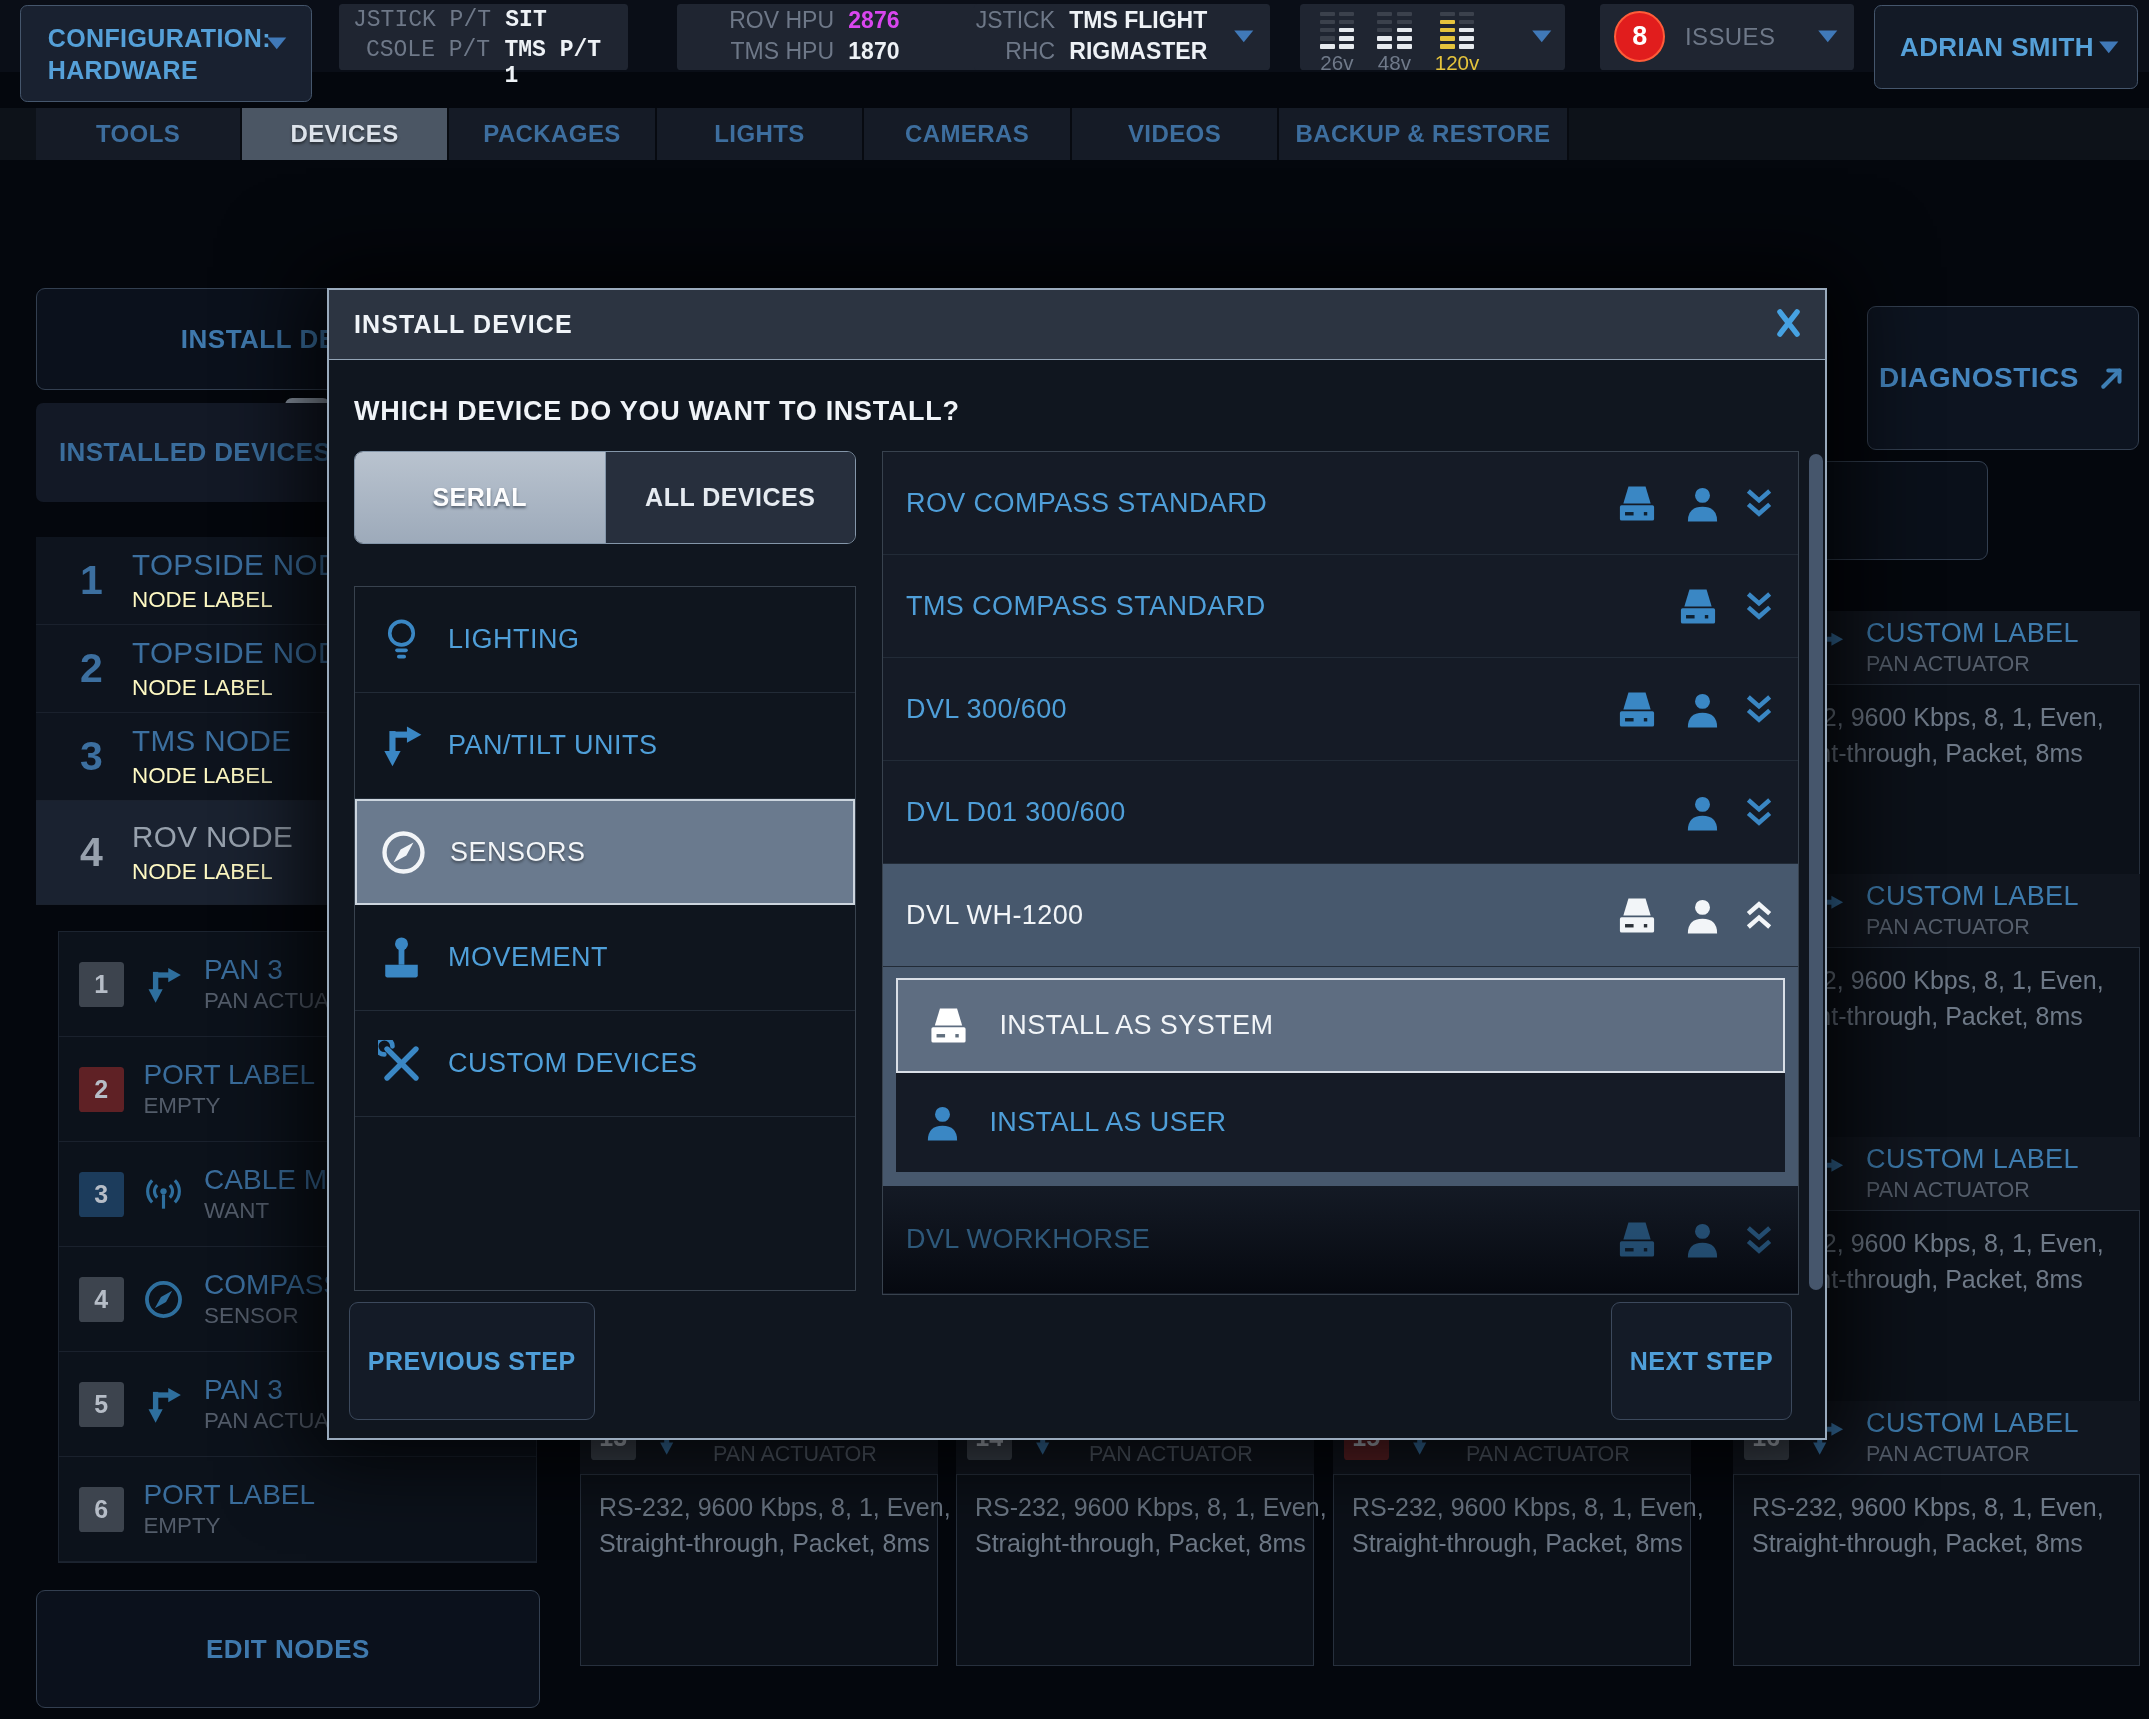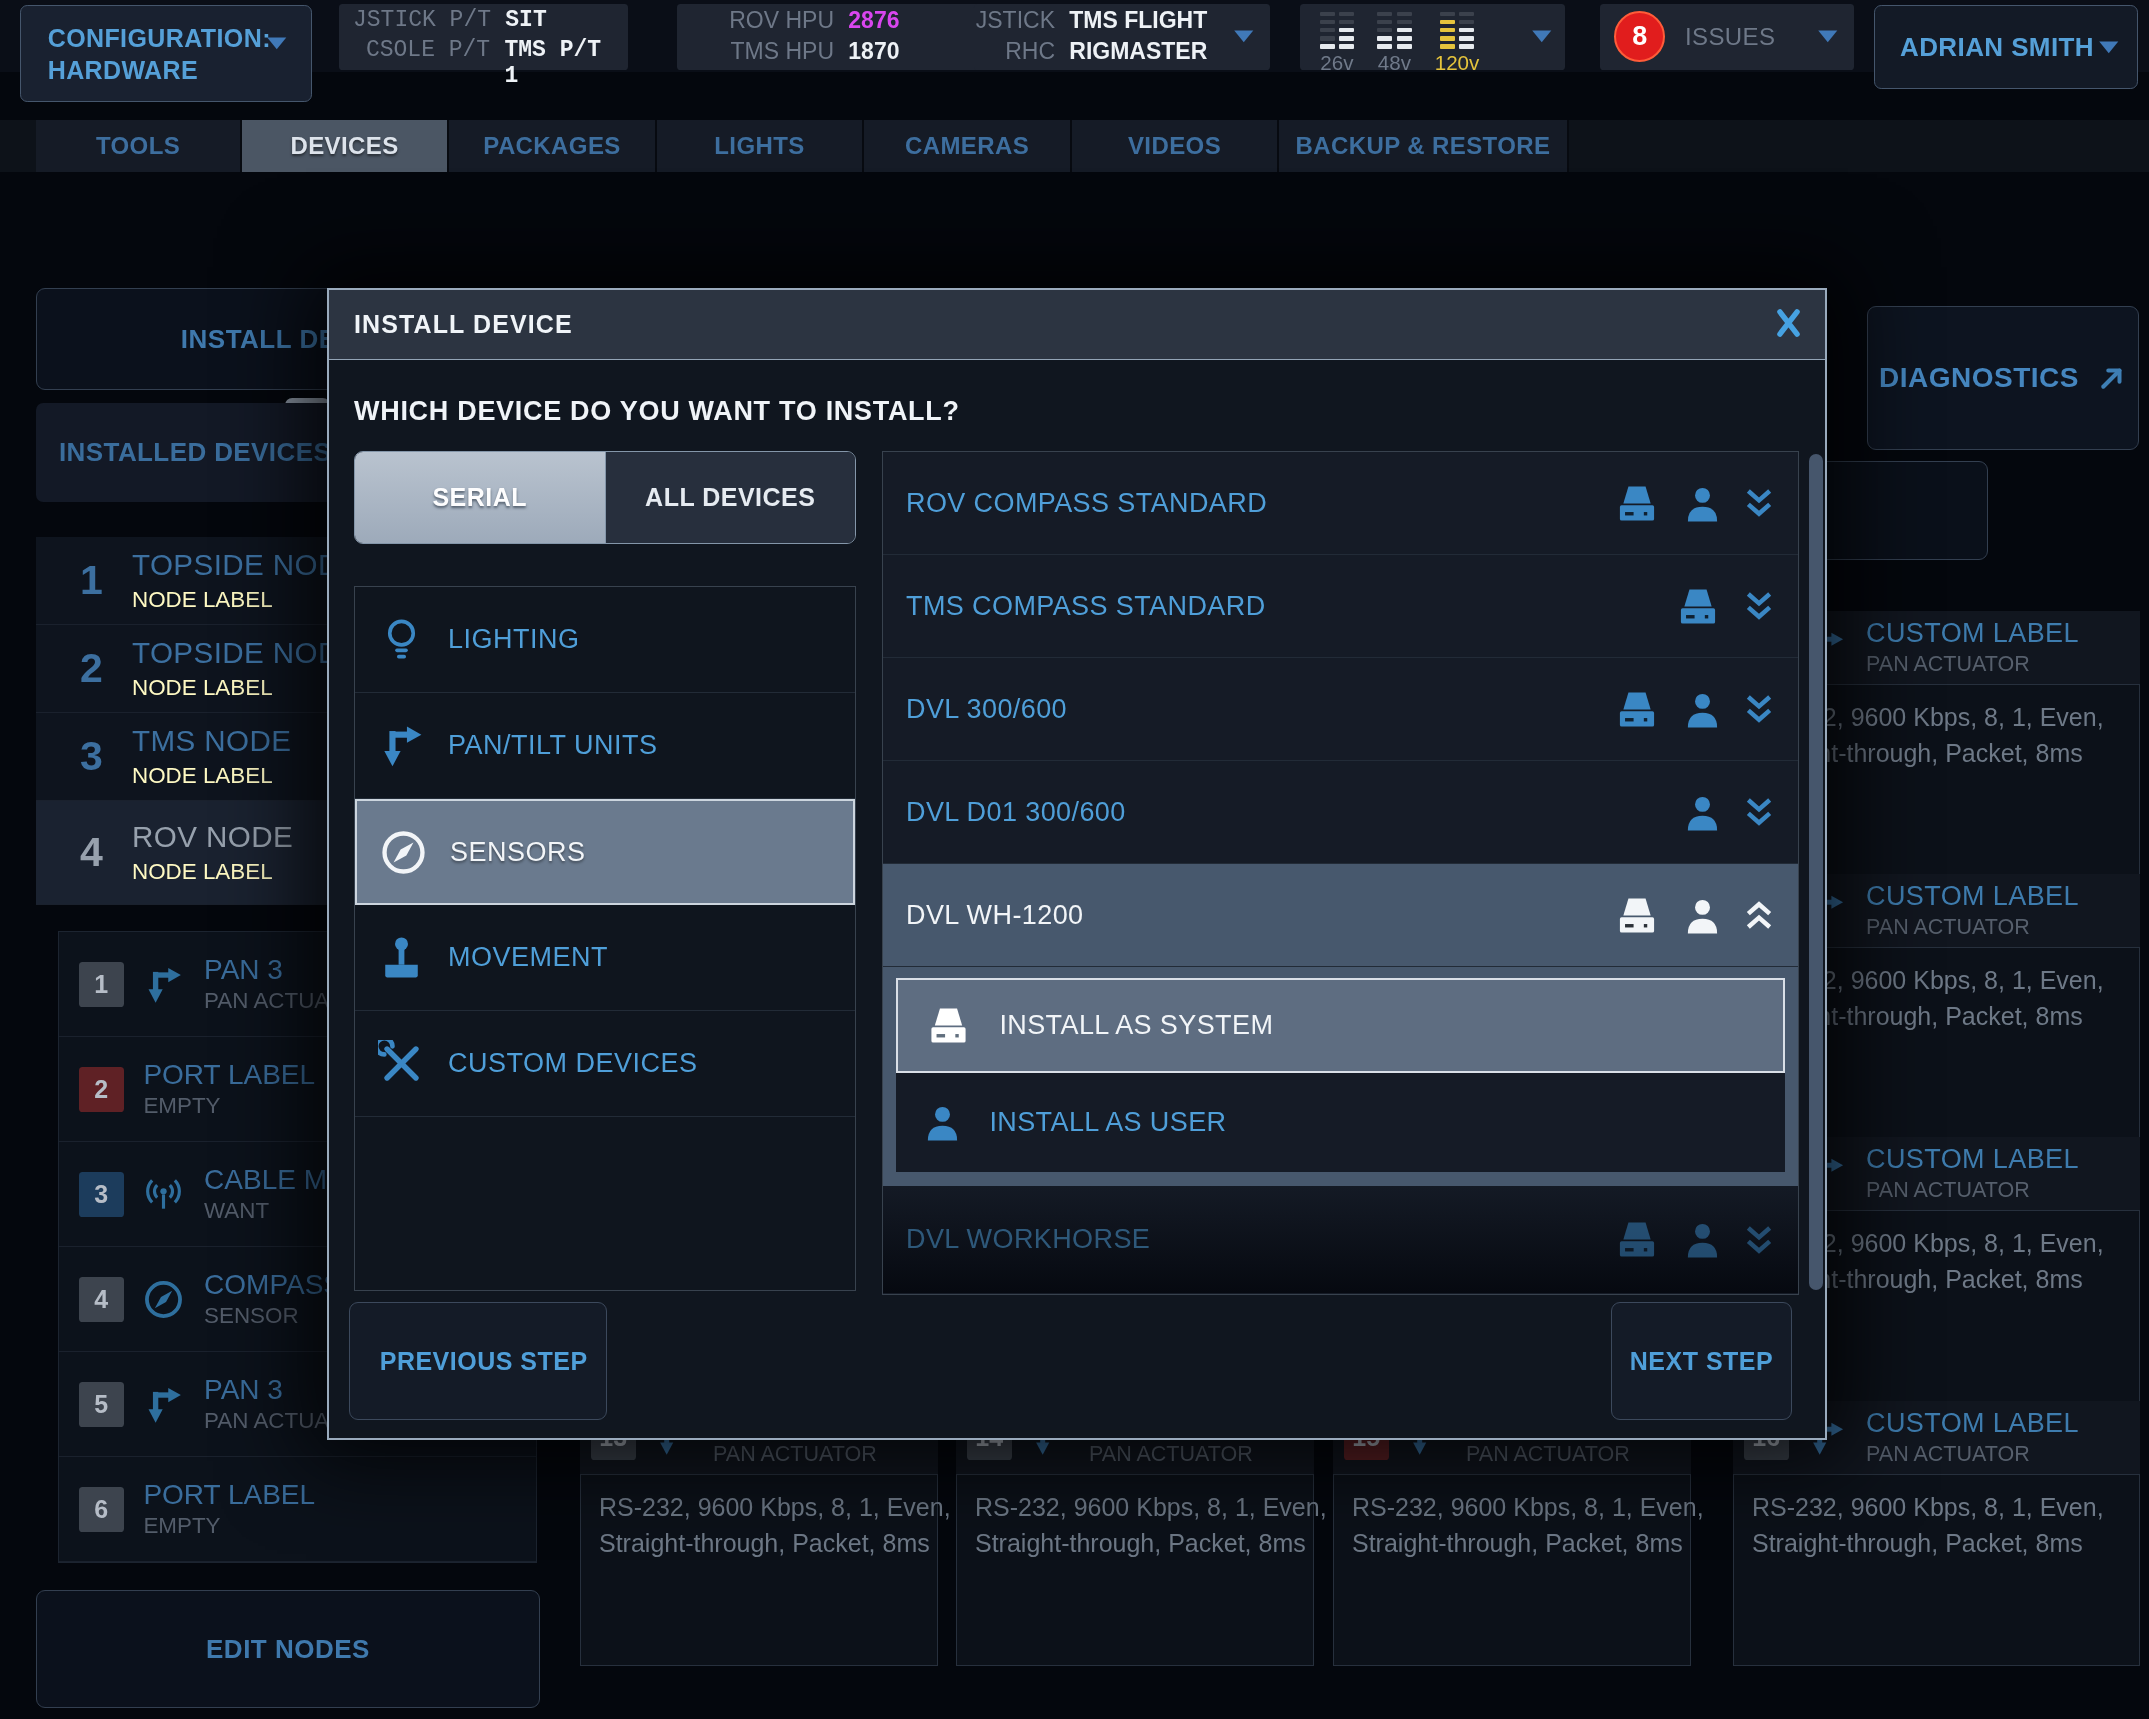--- a/index.html
+++ b/index.html
@@ -40,21 +40,21 @@
          border:2.7px solid #ff5c39;display:flex;align-items:center;justify-content:center;
          font-size:27px;font-weight:bold;color:#fff;}
   .issues-label{color:#6e7888;font-size:24px;margin-left:19.7px;letter-spacing:0.4px;}
   .p6 .tri{position:absolute;right:16px;top:25px;}
   .p7{position:absolute;left:1874px;top:5.4px;width:262px;height:82px;background:#131a26;
       border:1.8px solid #45566c;border-radius:7.2px;display:flex;align-items:center;z-index:7;}
   .p7 .name{margin-left:25px;font-size:26px;font-weight:bold;color:#55a0d8;letter-spacing:0.4px;}
   .p7 .tri{position:absolute;right:18px;top:34px;}
 
   
-  .tabstrip{position:absolute;left:0;top:120px;width:2149px;height:52px;background:#0d1219;z-index:4;display:flex;padding-left:36px;box-sizing:border-box;}
+  .tabstrip{position:absolute;left:0;top:108px;width:2149px;height:52px;background:#0d1219;z-index:4;display:flex;padding-left:36px;box-sizing:border-box;}
   .tab{height:52px;display:flex;align-items:center;justify-content:center;background:#151b26;
        border-right:2.7px solid #070a10;font-size:24px;font-weight:bold;color:#3d6e9e;letter-spacing:0.4px;}
   .tab.active{background:#4b5664;color:#dde3eb;text-shadow:0 1.8px 2.7px rgba(0,0,0,.5);}
   .tw0{width:204px;} .tw1{width:205px;} .tw2{width:206px;} .tw3{width:205px;}
   .tw4{width:206px;} .tw5{width:205px;} .tw6{width:288px;}
 
   
   .ghost-btn{position:absolute;border:1.8px solid #333f50;border-radius:9px;background:#0b111c;
              display:flex;align-items:center;justify-content:center;
              font-size:26px;font-weight:bold;color:#3f79ad;letter-spacing:0.5px;}
@@ -147,21 +147,21 @@
   .opt.sys .icon svg{width:47px;height:41px;}
   .opt.usr{height:99px;background:#151b26;}
   .opt.usr .lbl{font-size:27px;color:#4f9fd9;letter-spacing:0.4px;}
   .opt.usr .icon{color:#3a87c4;}
   .opt.usr .icon svg{width:39px;height:45px;}
   .dev.dim{height:107px;background:linear-gradient(#141a25,#060910);border-bottom:none;justify-content:center;}
   .dev.dim .nm,.dev.dim .icons{opacity:.5;}
   .m-scroll{position:absolute;left:1480px;top:164px;width:14.3px;height:836px;background:#50617a;border-radius:7.2px;opacity:.85;}
   .m-btn{position:absolute;border:1.8px solid #3c495c;border-radius:9px;background:#141b27;
          display:flex;align-items:center;justify-content:center;font-size:25px;font-weight:bold;color:#4f9fd9;letter-spacing:0.5px;}
-  .m-prev{left:19.7px;top:1012px;width:244px;height:116px;padding-left:12px;}
+  .m-prev{left:19.7px;top:1012px;width:244px;height:116px;}
   .m-next{left:1282px;top:1012px;width:179px;height:116px;}
 </style>
 </head>
 <body>
 
 <div class="app">
 
   <header class="topbar">
     <div class="cfg">
       <div class="cfg-text">

